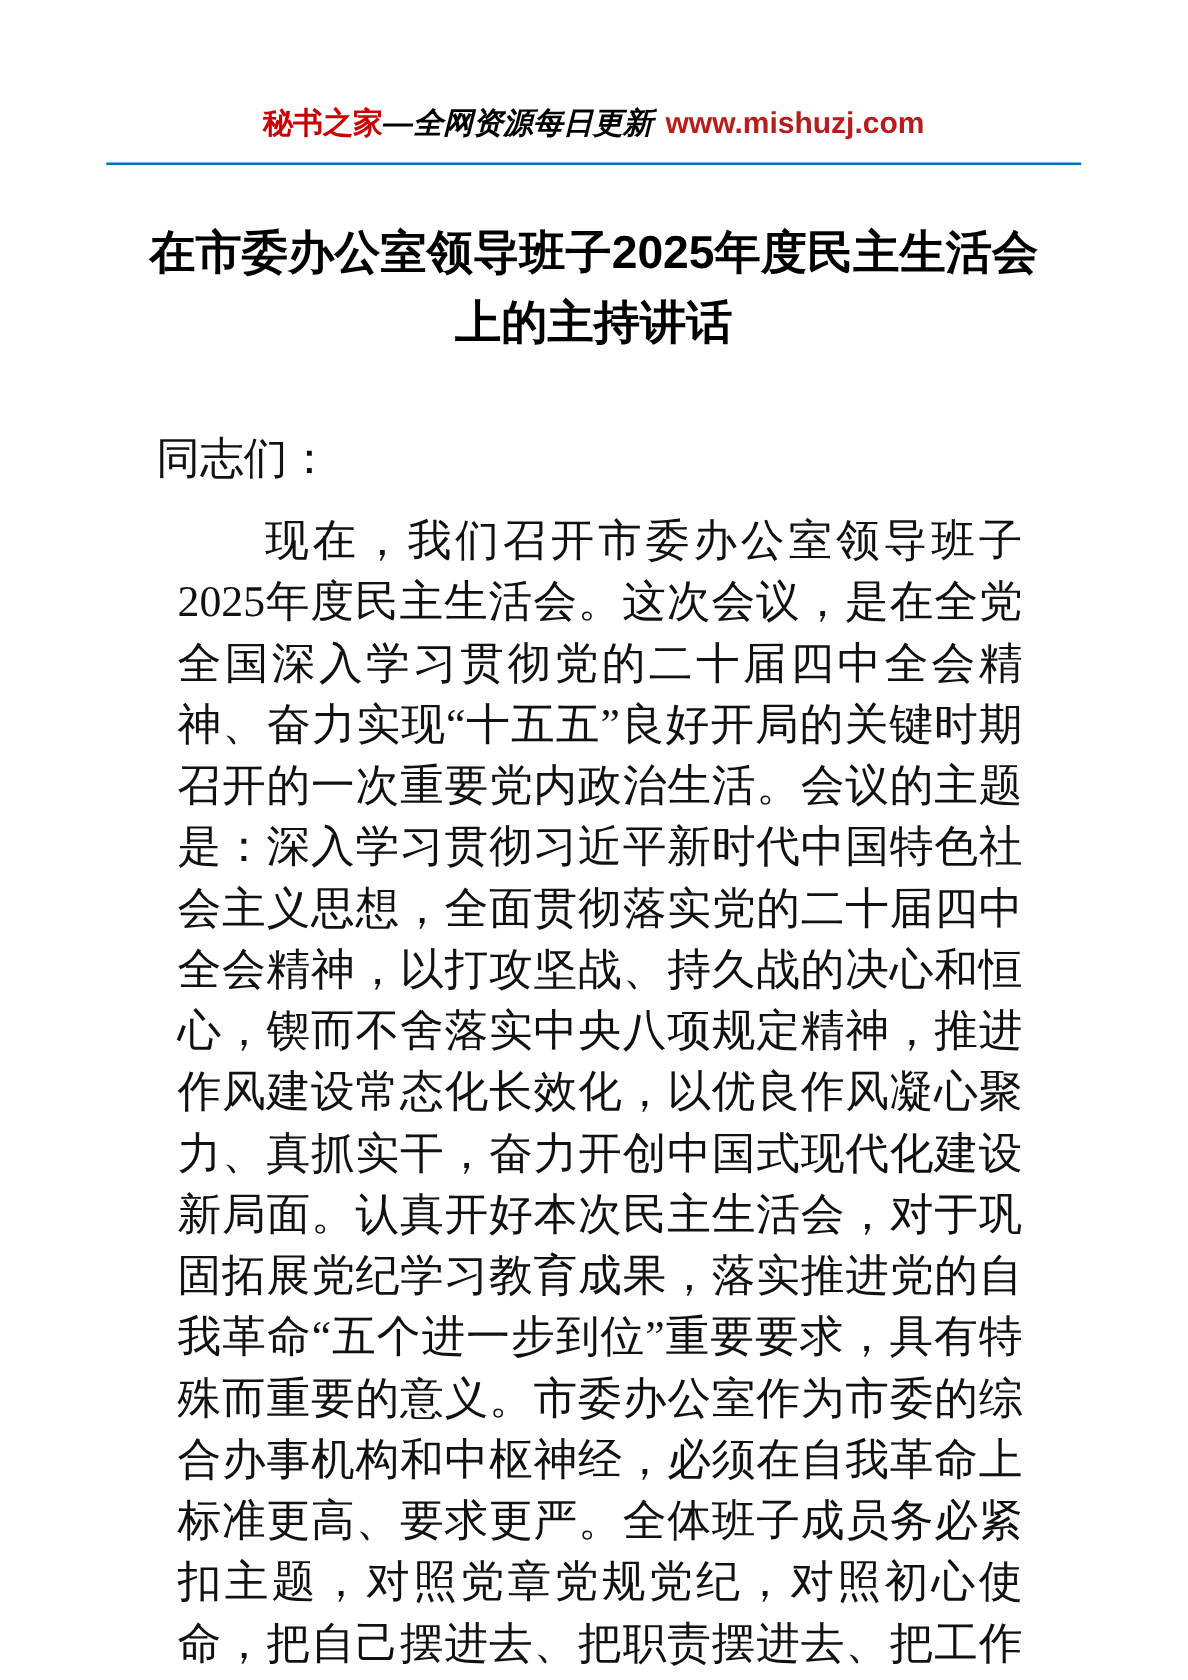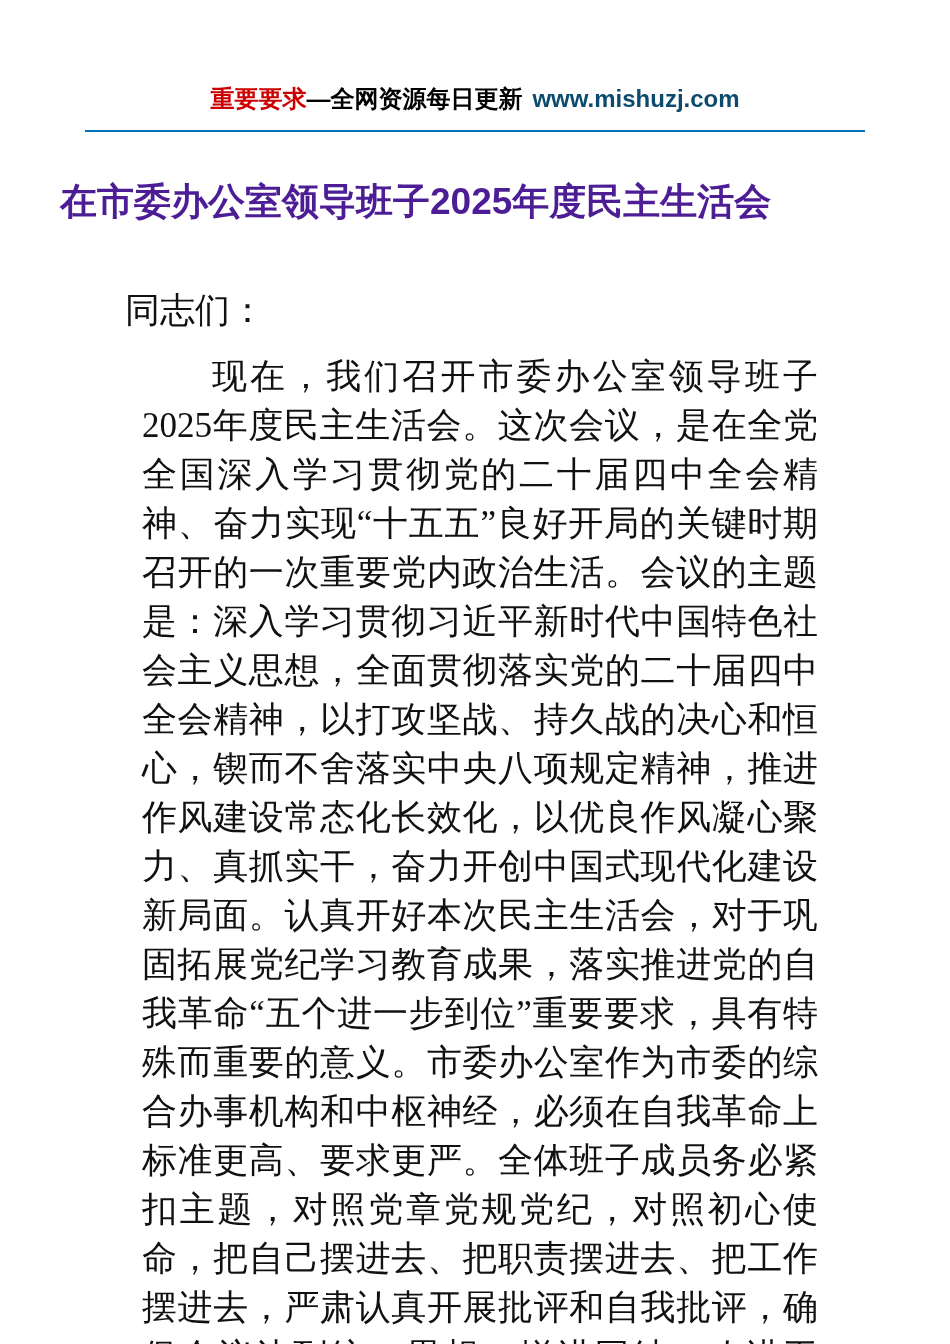--- a/index.html
+++ b/index.html
@@ -24,41 +24,42 @@
     font-size: 24px;
     font-weight: bold;
     line-height: 30px;
     white-space: nowrap;
   }
   .site-header .brand {
     color: #cc0000;
   }
   .site-header .tagline {
     color: #000000;
+    font-style: italic;
   }
   .site-header .url {
-    color: #0c4a6e;
+    color: #b91c1c;
     margin-left: 10px;
     cursor: pointer;
   }
   .header-divider {
     width: 780px;
     height: 2px;
     background: #0070c0;
     border: none;
     margin: 16px auto 0 auto;
   }
   
   .doc-title {
     margin: 42px 60px 0 60px;
-    text-align: left;
+    text-align: center;
     font-family: "Liberation Sans", sans-serif;
     font-size: 37px;
     font-weight: bold;
-    color: #4c1d95;
+    color: #000000;
     line-height: 56px;
   }
   
   .doc-body {
     margin: 56px 115px 0 125px;
     font-family: "Liberation Serif", serif;
     font-size: 35px;
     color: #111111;
     line-height: 49px;
     text-align: justify;
@@ -71,27 +72,28 @@
     margin: 17px;
     text-indent: 2em;
   }
 </style>
 </head>
 <body>
 
 <div class="page">
 
   <div class="site-header">
-    <span class="brand">重要要求</span><span class="tagline">—全网资源每日更新</span><span class="url">www.mishuzj.com</span>
+    <span class="brand">秘书之家</span><span class="tagline">—全网资源每日更新</span><span class="url">www.mishuzj.com</span>
   </div>
 
   <hr class="header-divider">
 
   <h1 class="doc-title">
     <span>在市委办公室领导班子2025年度民主生活会</span><br>
+    <span>上的主持讲话</span>
   </h1>
 
   <div class="doc-body">
     <p class="salutation">同志们：</p>
     <p class="para">现在，我们召开市委办公室领导班子2025年度民主生活会。这次会议，是在全党全国深入学习贯彻党的二十届四中全会精神、奋力实现“十五五”良好开局的关键时期召开的一次重要党内政治生活。会议的主题是：深入学习贯彻习近平新时代中国特色社会主义思想，全面贯彻落实党的二十届四中全会精神，以打攻坚战、持久战的决心和恒心，锲而不舍落实中央八项规定精神，推进作风建设常态化长效化，以优良作风凝心聚力、真抓实干，奋力开创中国式现代化建设新局面。认真开好本次民主生活会，对于巩固拓展党纪学习教育成果，落实推进党的自我革命“五个进一步到位”重要要求，具有特殊而重要的意义。市委办公室作为市委的综合办事机构和中枢神经，必须在自我革命上标准更高、要求更严。全体班子成员务必紧扣主题，对照党章党规党纪，对照初心使命，把自己摆进去、把职责摆进去、把工作摆进去，严肃认真开展批评和自我批评，确保会议达到统一思想、增进团结、改进工作、担当使命的预期目的。</p>
   </div>
 
 </div>
 
 </body></html>

